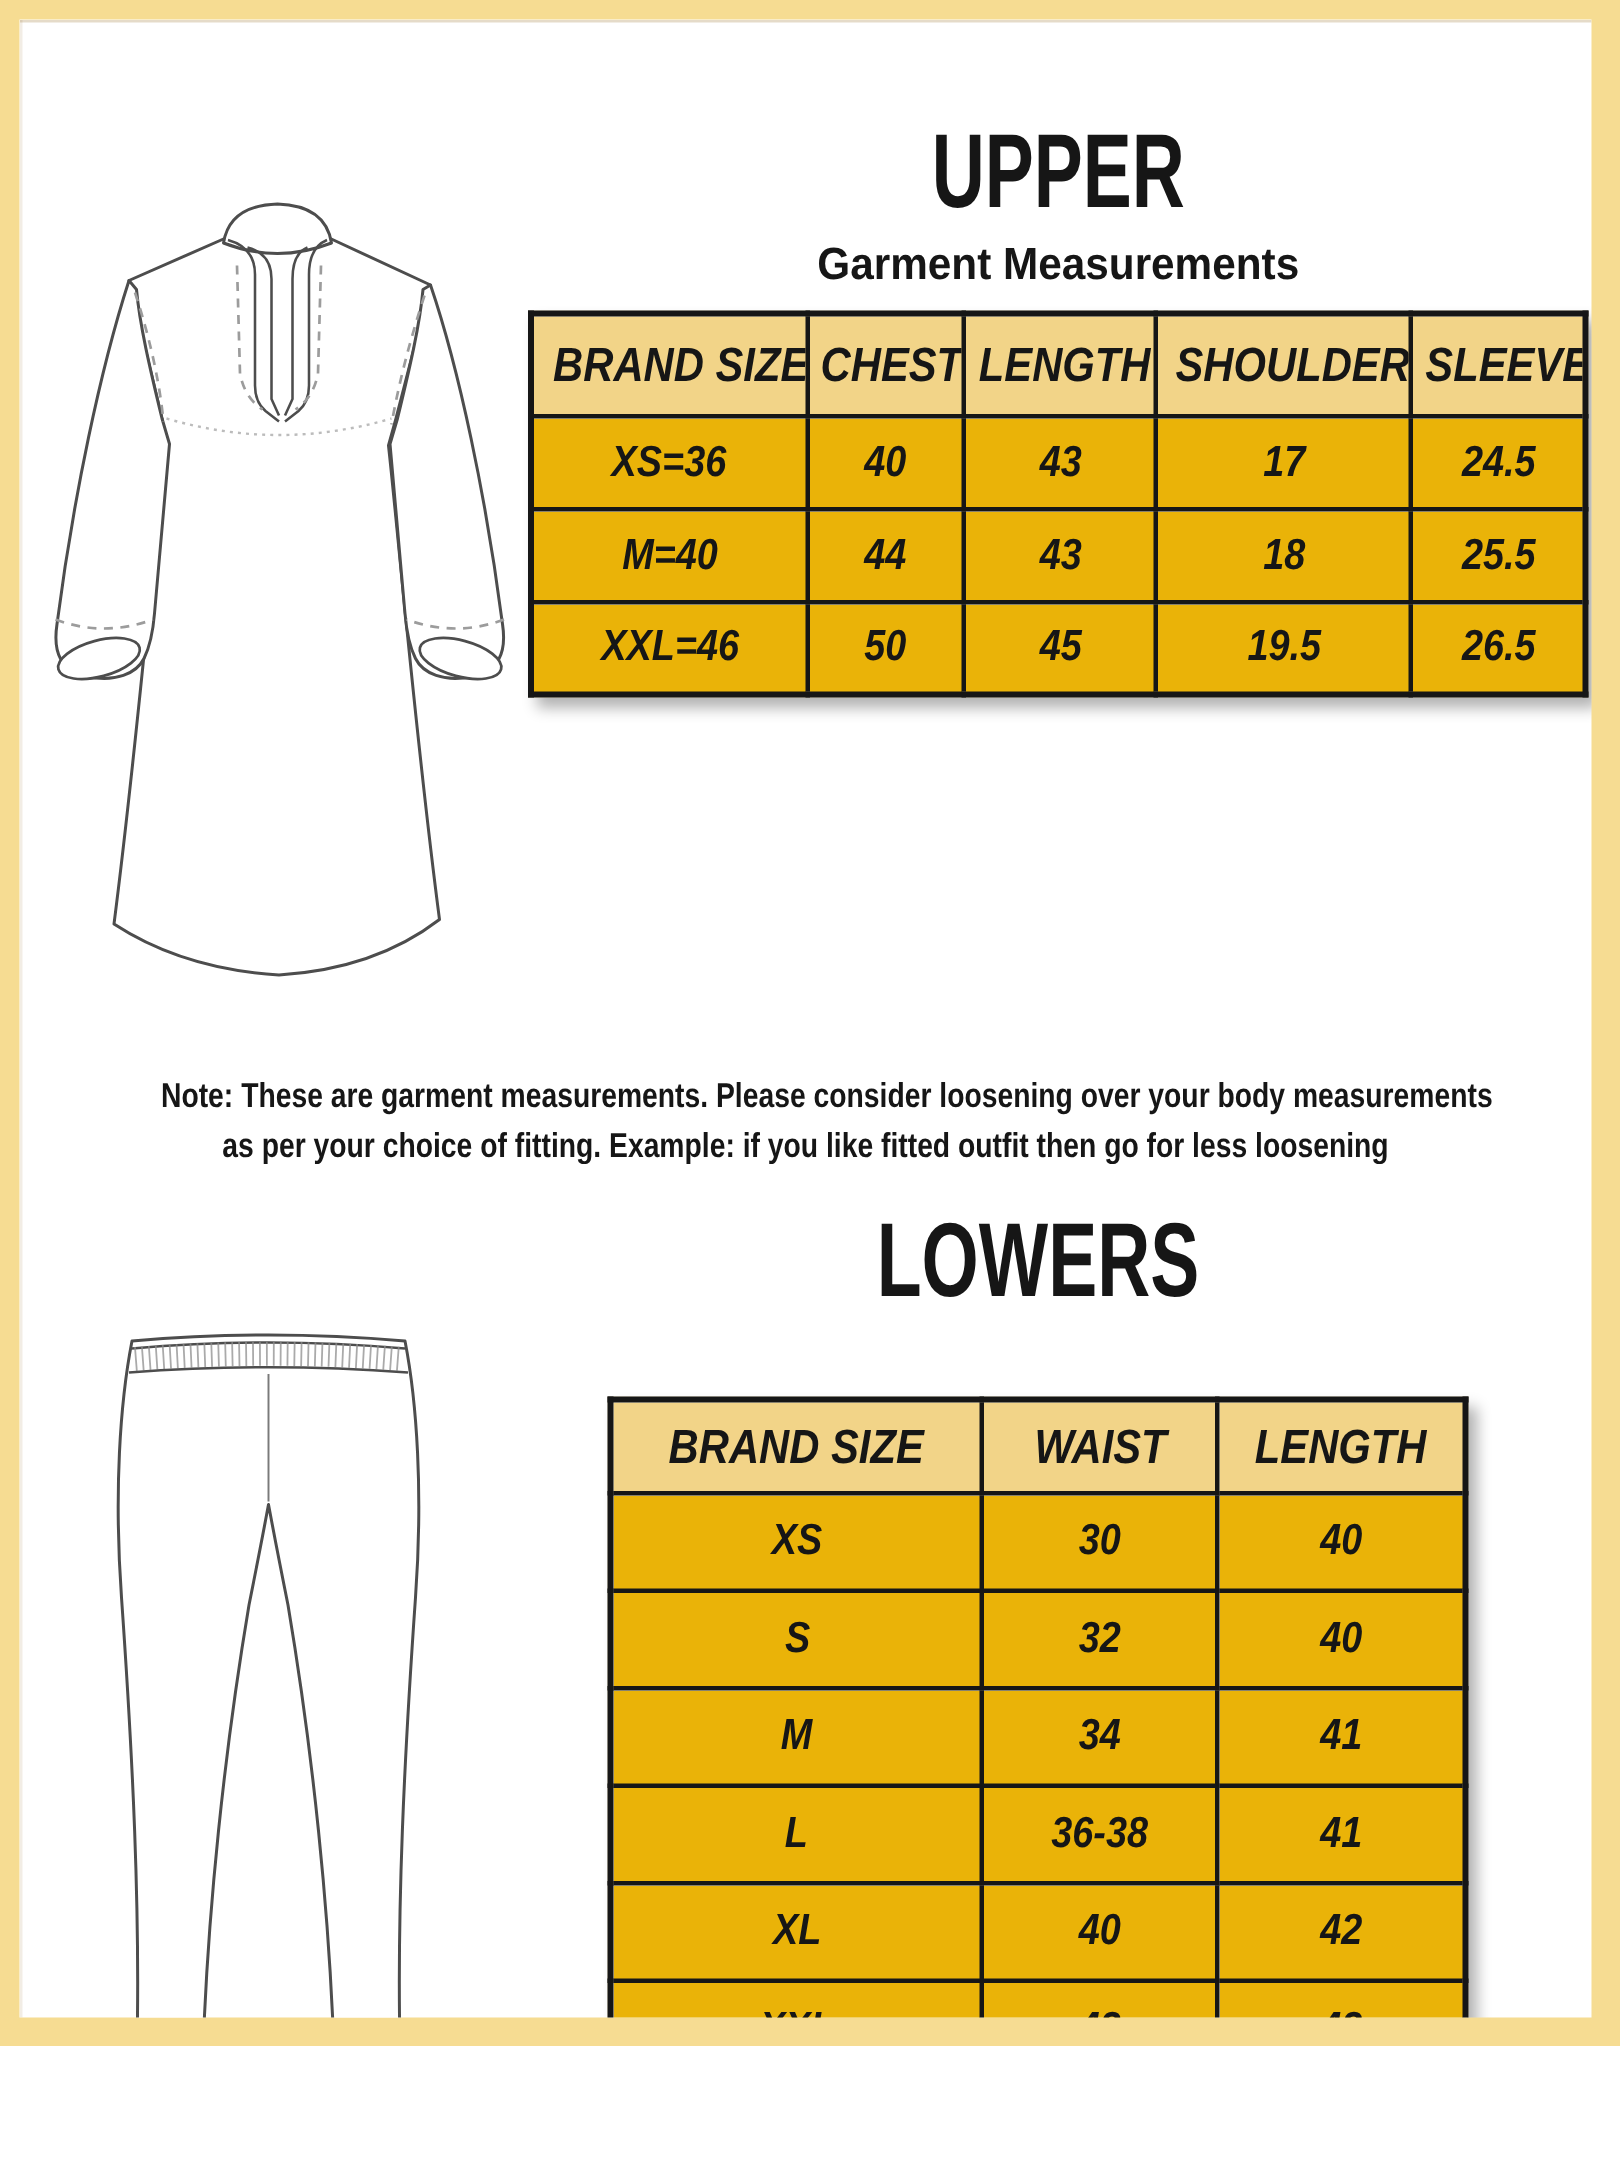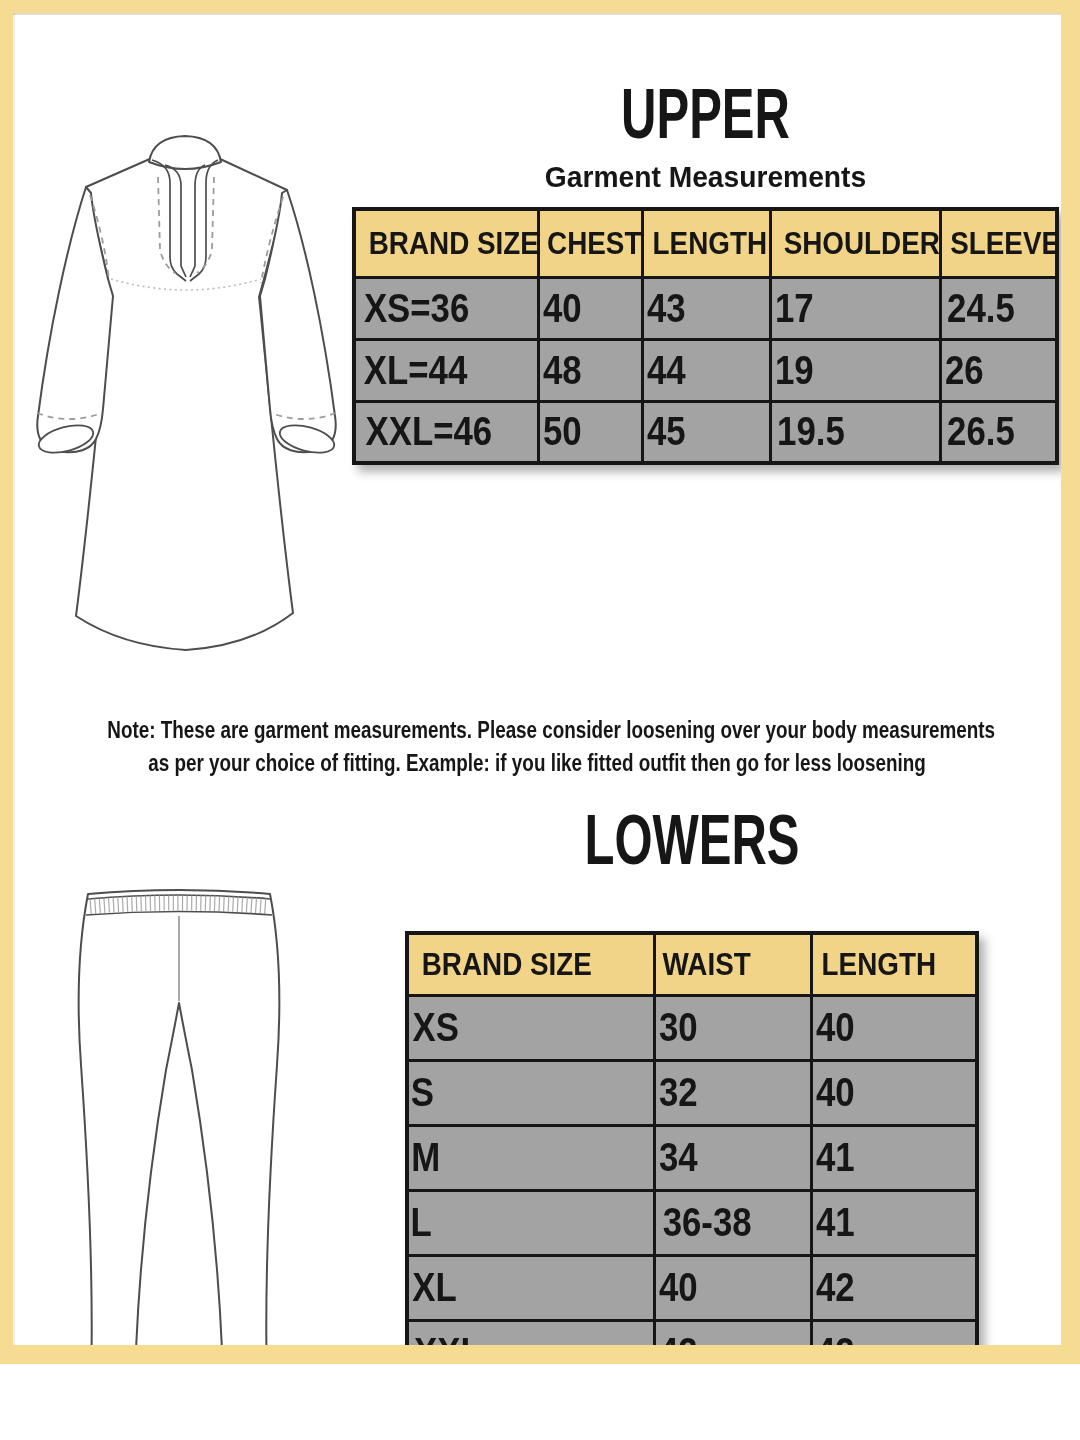--- a/index.html
+++ b/index.html
@@ -34,27 +34,28 @@
   table.size-table{
     border-collapse:collapse;
     table-layout:fixed;
     width:100%;
     background:#f8ecc6;
     border:4px solid #161616;
     box-shadow:6px 7px 9px rgba(0,0,0,.30);
   }
   table.size-table th, table.size-table td{
     border:3px solid #161616;
-    text-align:left;vertical-align:middle;
+    text-align:center;vertical-align:middle;
     padding:0;
     font-weight:bold;
     overflow:hidden;
+    font-style:italic;
   }
   table.size-table th{background:#f2d488;font-size:32px;}
-  table.size-table td{background:#a3a3a3;font-size:40px;}
+  table.size-table td{background:#eab308;font-size:29px;}
   .cx{display:inline-block;transform:scaleX(.87);transform-origin:50% 50%;white-space:nowrap;}
   #upper-table tr{height:62px;}
   #upper-table thead tr{height:68px;}
   #lowers-table tr{height:65px;}
   #lowers-table thead tr{height:62px;}
   .note{
     width:100%;left:0;
     text-align:center;
     font-weight:bold;font-size:23px;line-height:1.45;
     transform:scaleX(.82);transform-origin:50% 50%;
@@ -140,25 +141,25 @@
       </thead>
       <tbody>
         <tr>
           <td><span class="cx">XS=36</span></td>
           <td><span class="cx">40</span></td>
           <td><span class="cx">43</span></td>
           <td><span class="cx">17</span></td>
           <td><span class="cx">24.5</span></td>
         </tr>
         <tr>
-          <td><span class="cx">XL=44</span></td>
-          <td><span class="cx">48</span></td>
+          <td><span class="cx">M=40</span></td>
           <td><span class="cx">44</span></td>
-          <td><span class="cx">19</span></td>
-          <td><span class="cx">26</span></td>
+          <td><span class="cx">43</span></td>
+          <td><span class="cx">18</span></td>
+          <td><span class="cx">25.5</span></td>
         </tr>
         <tr>
           <td><span class="cx">XXL=46</span></td>
           <td><span class="cx">50</span></td>
           <td><span class="cx">45</span></td>
           <td><span class="cx">19.5</span></td>
           <td><span class="cx">26.5</span></td>
         </tr>
       </tbody>
     </table>

